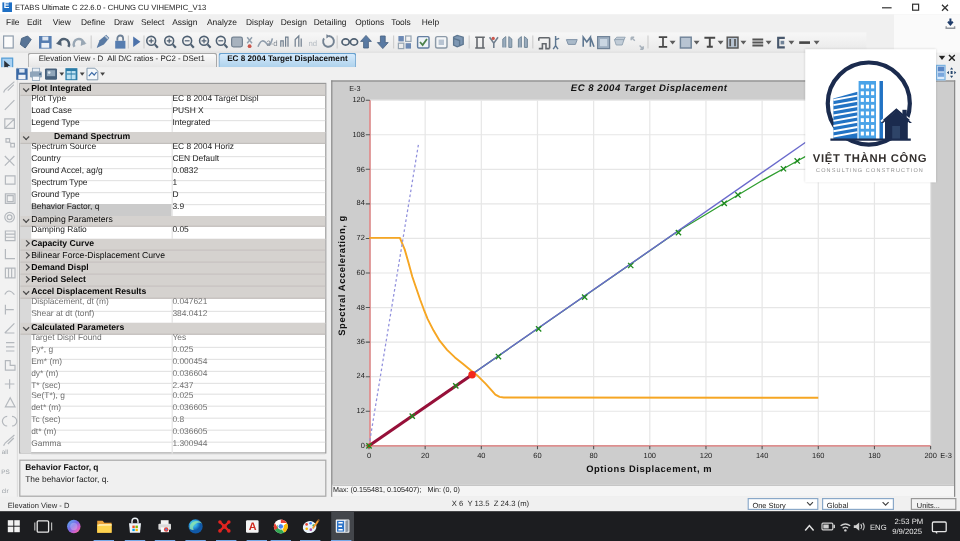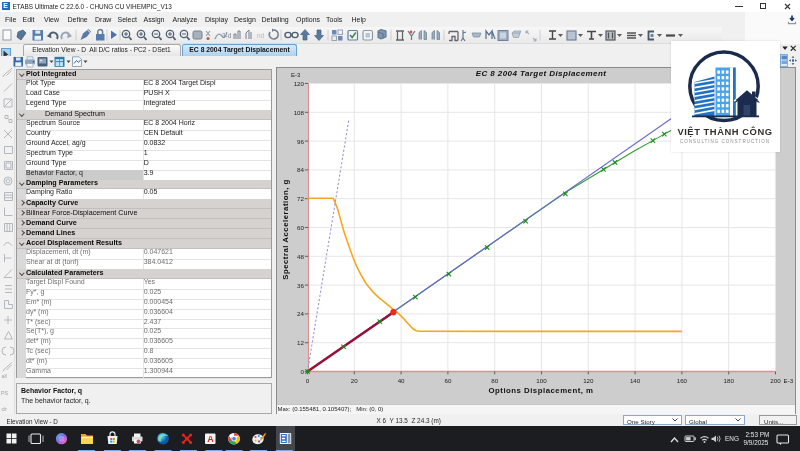--- a/index.html
+++ b/index.html
@@ -247,21 +247,21 @@
     <div class="abs" style="left:9.2px;top:29.79px;width:245.5px;height:1px;background:#e4e4e4;"></div>
     <div class="abs" style="left:126.5px;top:19.86px;width:1px;height:9.93px;background:#e4e4e4;"></div>
     <div class="abs" style="left:9.5px;top:18.86px;font-size:7px;color:#1a1a1a;white-space:nowrap;">Load Case</div>
     <div class="abs" style="left:127.2px;top:18.86px;font-size:7px;color:#1a1a1a;white-space:nowrap;">PUSH X</div>
     <div class="abs" style="left:9.2px;top:39.72px;width:245.5px;height:1px;background:#e4e4e4;"></div>
     <div class="abs" style="left:126.5px;top:29.79px;width:1px;height:9.93px;background:#e4e4e4;"></div>
     <div class="abs" style="left:9.5px;top:28.79px;font-size:7px;color:#1a1a1a;white-space:nowrap;">Legend Type</div>
     <div class="abs" style="left:127.2px;top:28.79px;font-size:7px;color:#1a1a1a;white-space:nowrap;">Integrated</div>
     <div class="abs" style="left:0;top:39.72px;width:100%;height:9.93px;background:#d5d2cf;border-bottom:1px solid #c2bfbc;"></div>
     <div class="chev v" style="left:3.2px;top:41.42px;"></div>
-    <div class="abs" style="left:9.5px;top:38.52px;font-size:7.2px;font-weight:normal;color:#0a0a0a;white-space:nowrap;padding-left:19px;">Demand Spectrum</div>
+    <div class="abs" style="left:9.5px;top:38.52px;font-size:7.2px;font-weight:bold;color:#0a0a0a;white-space:nowrap;padding-left:19px;">Demand Spectrum</div>
     <div class="abs" style="left:9.2px;top:59.58px;width:245.5px;height:1px;background:#e4e4e4;"></div>
     <div class="abs" style="left:126.5px;top:49.65px;width:1px;height:9.93px;background:#e4e4e4;"></div>
     <div class="abs" style="left:9.5px;top:48.65px;font-size:7px;color:#1a1a1a;white-space:nowrap;">Spectrum Source</div>
     <div class="abs" style="left:127.2px;top:48.65px;font-size:7px;color:#1a1a1a;white-space:nowrap;">EC 8 2004 Horiz</div>
     <div class="abs" style="left:9.2px;top:69.51px;width:245.5px;height:1px;background:#e4e4e4;"></div>
     <div class="abs" style="left:126.5px;top:59.58px;width:1px;height:9.93px;background:#e4e4e4;"></div>
     <div class="abs" style="left:9.5px;top:58.58px;font-size:7px;color:#1a1a1a;white-space:nowrap;">Country</div>
     <div class="abs" style="left:127.2px;top:58.58px;font-size:7px;color:#1a1a1a;white-space:nowrap;">CEN Default</div>
     <div class="abs" style="left:9.2px;top:79.44px;width:245.5px;height:1px;background:#e4e4e4;"></div>
     <div class="abs" style="left:126.5px;top:69.51px;width:1px;height:9.93px;background:#e4e4e4;"></div>
@@ -275,37 +275,37 @@
     <div class="abs" style="left:126.5px;top:89.37px;width:1px;height:9.93px;background:#e4e4e4;"></div>
     <div class="abs" style="left:9.5px;top:88.37px;font-size:7px;color:#1a1a1a;white-space:nowrap;">Ground Type</div>
     <div class="abs" style="left:127.2px;top:88.37px;font-size:7px;color:#1a1a1a;white-space:nowrap;">D</div>
     <div class="abs" style="left:9.2px;top:99.30px;width:117.3px;height:9.93px;background:#cbcbcb;"></div>
     <div class="abs" style="left:9.2px;top:109.23px;width:245.5px;height:1px;background:#e4e4e4;"></div>
     <div class="abs" style="left:126.5px;top:99.30px;width:1px;height:9.93px;background:#e4e4e4;"></div>
     <div class="abs" style="left:9.5px;top:98.30px;font-size:7px;color:#1a1a1a;white-space:nowrap;">Behavior Factor, q</div>
     <div class="abs" style="left:127.2px;top:98.30px;font-size:7px;color:#1a1a1a;white-space:nowrap;">3.9</div>
     <div class="abs" style="left:0;top:109.23px;width:100%;height:9.93px;background:#d5d2cf;border-bottom:1px solid #c2bfbc;"></div>
     <div class="chev v" style="left:3.2px;top:110.93px;"></div>
-    <div class="abs" style="left:9.5px;top:108.03px;font-size:7.2px;font-weight:bold;color:#0a0a0a;white-space:nowrap;">Damping Parameters</div>
+    <div class="abs" style="left:9.5px;top:108.03px;font-size:7.2px;font-weight:normal;color:#0a0a0a;white-space:nowrap;">Damping Parameters</div>
     <div class="abs" style="left:9.2px;top:129.09px;width:245.5px;height:1px;background:#e4e4e4;"></div>
     <div class="abs" style="left:126.5px;top:119.16px;width:1px;height:9.93px;background:#e4e4e4;"></div>
     <div class="abs" style="left:9.5px;top:118.16px;font-size:7px;color:#1a1a1a;white-space:nowrap;">Damping Ratio</div>
     <div class="abs" style="left:127.2px;top:118.16px;font-size:7px;color:#1a1a1a;white-space:nowrap;">0.05</div>
     <div class="abs" style="left:0;top:129.09px;width:100%;height:9.93px;background:#d5d2cf;border-bottom:1px solid #c2bfbc;"></div>
     <div class="chev r" style="left:3.2px;top:131.19px;"></div>
     <div class="abs" style="left:9.5px;top:127.89px;font-size:7.2px;font-weight:bold;color:#0a0a0a;white-space:nowrap;">Capacity Curve</div>
     <div class="abs" style="left:0;top:139.02px;width:100%;height:9.93px;background:#d5d2cf;border-bottom:1px solid #c2bfbc;"></div>
     <div class="chev r" style="left:3.2px;top:141.12px;"></div>
     <div class="abs" style="left:9.5px;top:137.82px;font-size:7.2px;font-weight:normal;color:#0a0a0a;white-space:nowrap;">Bilinear Force-Displacement Curve</div>
     <div class="abs" style="left:0;top:148.95px;width:100%;height:9.93px;background:#d5d2cf;border-bottom:1px solid #c2bfbc;"></div>
     <div class="chev r" style="left:3.2px;top:151.05px;"></div>
-    <div class="abs" style="left:9.5px;top:147.75px;font-size:7.2px;font-weight:bold;color:#0a0a0a;white-space:nowrap;">Demand Curve</div>
+    <div class="abs" style="left:9.5px;top:147.75px;font-size:7.2px;font-weight:bold;color:#0a0a0a;white-space:nowrap;">Demand Displ</div>
     <div class="abs" style="left:0;top:158.88px;width:100%;height:9.93px;background:#d5d2cf;border-bottom:1px solid #c2bfbc;"></div>
     <div class="chev r" style="left:3.2px;top:160.98px;"></div>
-    <div class="abs" style="left:9.5px;top:157.68px;font-size:7.2px;font-weight:bold;color:#0a0a0a;white-space:nowrap;">Demand Lines</div>
+    <div class="abs" style="left:9.5px;top:157.68px;font-size:7.2px;font-weight:bold;color:#0a0a0a;white-space:nowrap;">Period Select</div>
     <div class="abs" style="left:0;top:168.81px;width:100%;height:9.93px;background:#d5d2cf;border-bottom:1px solid #c2bfbc;"></div>
     <div class="chev v" style="left:3.2px;top:170.51px;"></div>
     <div class="abs" style="left:9.5px;top:167.61px;font-size:7.2px;font-weight:bold;color:#0a0a0a;white-space:nowrap;">Accel Displacement Results</div>
     <div class="abs" style="left:9.2px;top:188.67px;width:245.5px;height:1px;background:#e4e4e4;"></div>
     <div class="abs" style="left:126.5px;top:178.74px;width:1px;height:9.93px;background:#e4e4e4;"></div>
     <div class="abs" style="left:9.5px;top:177.74px;font-size:7px;color:#6f6f6f;white-space:nowrap;">Displacement, dt (m)</div>
     <div class="abs" style="left:127.2px;top:177.74px;font-size:7px;color:#6f6f6f;white-space:nowrap;">0.047621</div>
     <div class="abs" style="left:9.2px;top:198.60px;width:245.5px;height:1px;background:#e4e4e4;"></div>
     <div class="abs" style="left:126.5px;top:188.67px;width:1px;height:9.93px;background:#e4e4e4;"></div>
     <div class="abs" style="left:9.5px;top:187.67px;font-size:7px;color:#6f6f6f;white-space:nowrap;">Shear at dt (tonf)</div>

